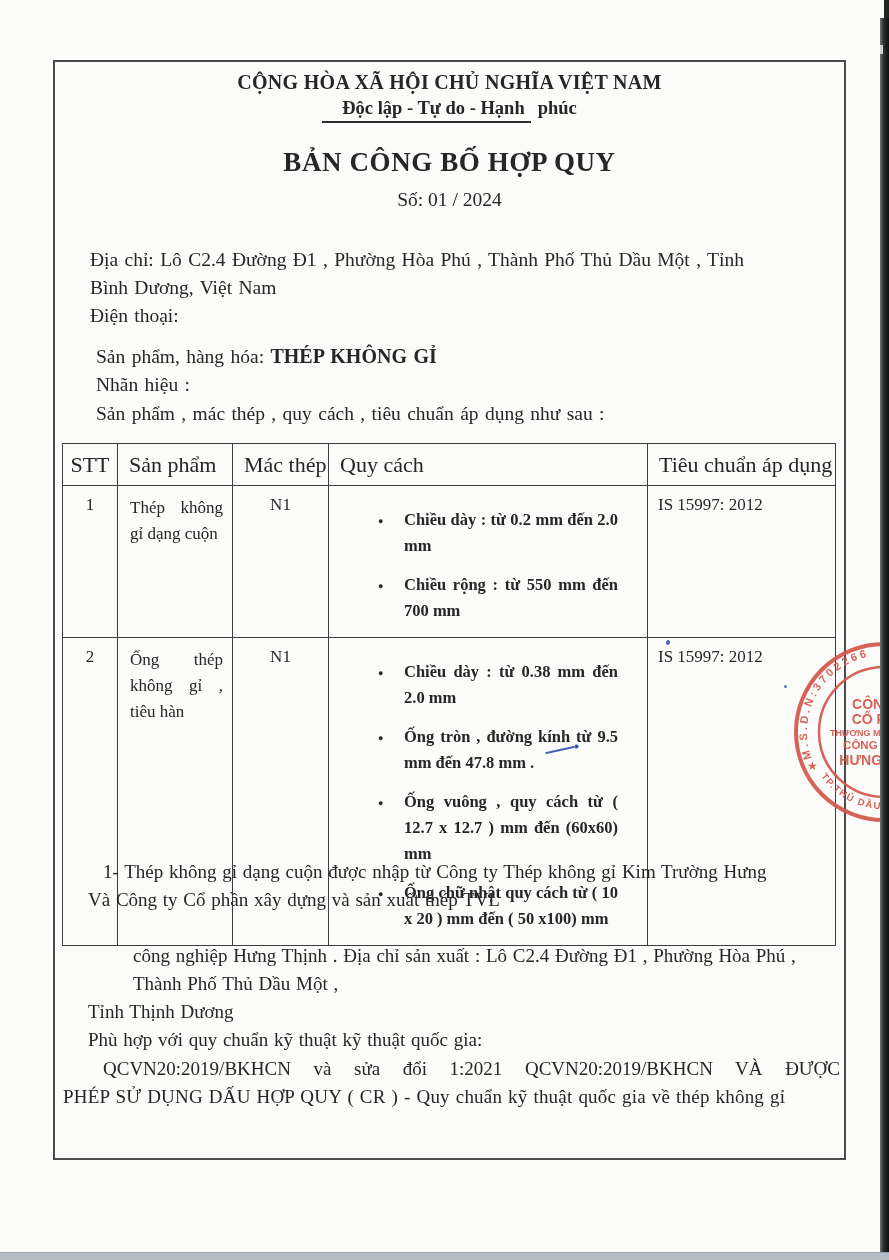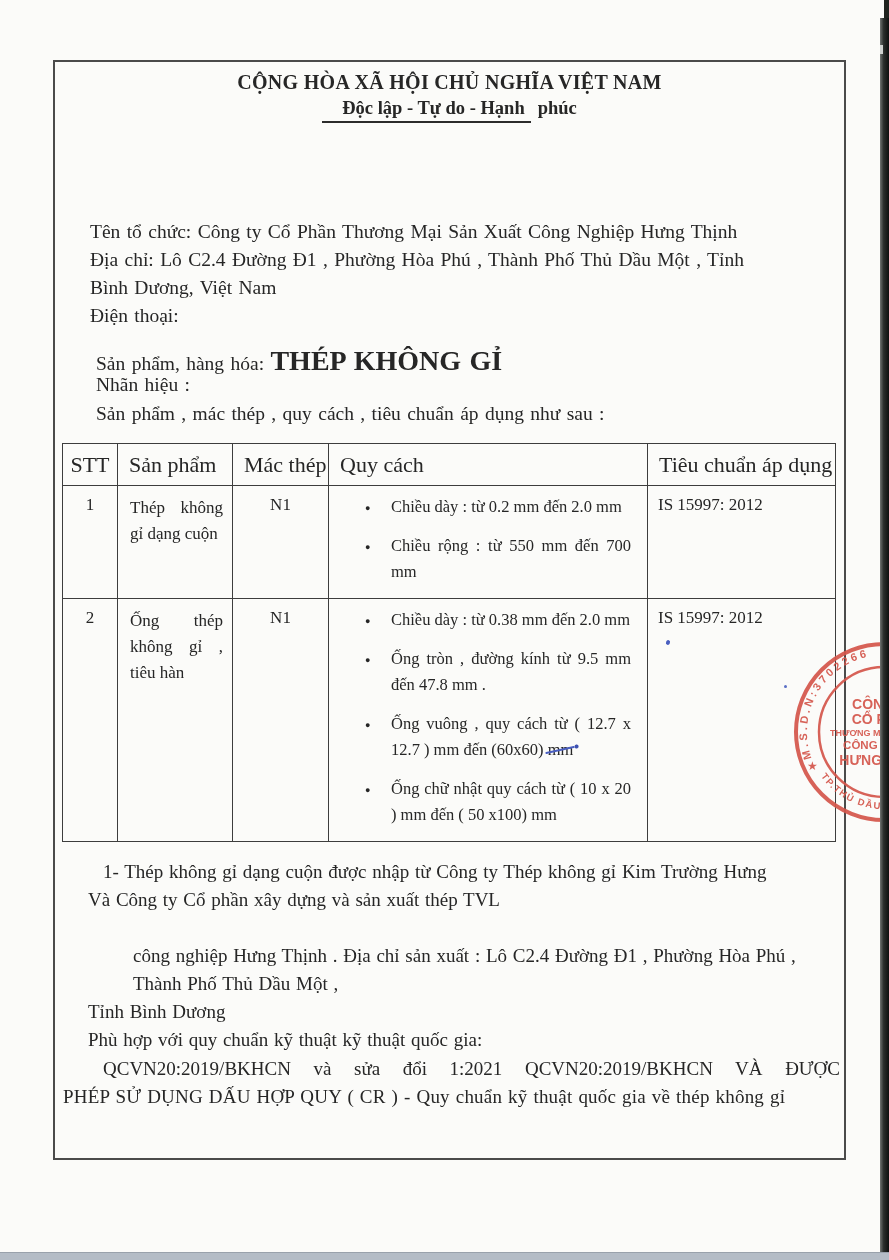--- a/index.html
+++ b/index.html
@@ -13,38 +13,38 @@
   .motto .u{display:inline-block;border-bottom:2.5px solid #2c2c2c;padding:0 6px 2px 20px;}
   .motto .tail{padding-left:7px;}
   .doc-title{top:147px;font-weight:bold;font-size:27px;letter-spacing:.6px;}
   .doc-num{top:189px;font-size:19.5px;}
   .line{position:absolute;font-size:19.5px;white-space:nowrap;word-spacing:1.5px;}
   .l-org{left:90px;top:221px;}
   .l-addr{left:90px;top:249px;text-align:right;}
   .l-addr2{left:90px;top:277px;}
   .l-phone{left:90px;top:305px;}
   .l-prod{left:96px;top:345px;}
-  .l-prod .pv{font-weight:bold;font-size:28px;}
+  .l-prod .pv{font-weight:bold;font-size:20px;}
   .l-brand{left:96px;top:374px;}
   .l-intro{left:96px;top:403px;}
   table.spec{position:absolute;left:62px;top:443px;width:773px;border-collapse:collapse;
              table-layout:fixed;font-size:17px;color:#262626;}
   table.spec th,table.spec td{border:1.5px solid #3d3d3d;}
   table.spec thead th{height:41px;font-weight:normal;text-align:left;vertical-align:middle;
                       padding:0 0 0 11px;font-size:22px;}
   table.spec thead th.c-stt{text-align:center;padding:0;}
   table.spec tbody td{vertical-align:top;}
   td.stt{text-align:center;padding-top:9px;}
   td.name{padding:9px 9px 0 12px;text-align:justify;line-height:26px;}
   td.mac{text-align:center;padding-top:9px;}
   td.quy{padding:8px 6px 0 0;}
   td.std{padding:9px 6px 0 10px;}
   tr.r1 td{height:88px;}
   tr.r2 td{height:228px;}
-  ul.specs{margin:0;padding:0;list-style:none;}
+  ul.specs{margin:13px;padding:0;list-style:none;font-weight:bold;}
   ul.specs li{position:relative;margin:0 10px 13px 62px;text-align:justify;
               line-height:26px;font-size:16.5px;}
   ul.specs li::before{content:"\25CF";position:absolute;left:-26px;top:1px;font-size:9px;}
   .note{position:absolute;font-size:19px;white-space:nowrap;word-spacing:1px;}
   .n1{left:103px;top:861px;}
   .n2{left:88px;top:889px;}
   .n3{left:100px;top:917px;}
   .n4{left:133px;top:945px;}
   .n5{left:133px;top:973px;}
   .n6{left:88px;top:1001px;}
@@ -72,23 +72,24 @@
 <div class="page">
 
   <div class="frame"></div>
 
   <div class="abs centered motto">
     <span class="u">Độc lập - Tự do - Hạnh</span><span class="tail">phúc</span>
   </div>
 
   <div class="abs centered nat">CỘNG HÒA XÃ HỘI CHỦ NGHĨA VIỆT NAM</div>
 
+  <div class="abs centered doc-title">BẢN CÔNG BỐ HỢP QUY</div>
 
+  <div class="abs centered doc-num">Số: 01 / 2024</div>
 
-  <div class="line l-org">Tên tổ chức: Công ty Cổ Phần Thương Mại Sản Xuất Công Nghiệp Hưng Thịnh</div>
   <div class="line l-addr">Địa chỉ: Lô C2.4 Đường Đ1 , Phường Hòa Phú , Thành Phố Thủ Dầu Một , Tỉnh</div>
   <div class="line l-addr2">Bình Dương, Việt Nam</div>
   <div class="line l-phone">Điện thoại:</div>
   <div class="line l-prod">
     <span>Sản phẩm, hàng hóa: </span><span class="pv">THÉP KHÔNG GỈ</span>
   </div>
   <div class="line l-brand">Nhãn hiệu :</div>
   <div class="line l-intro">Sản phẩm , mác thép , quy cách , tiêu chuẩn áp dụng như sau :</div>
 
   <table class="spec">
@@ -135,21 +136,21 @@
         </td>
         <td class="std">IS 15997: 2012</td>
       </tr>
     </tbody>
   </table>
 
   <div class="note n1">1- Thép không gỉ dạng cuộn được nhập từ Công ty Thép không gỉ Kim Trường Hưng</div>
   <div class="note n2">Và Công ty Cổ phần xây dựng và sản xuất thép TVL</div>
   <div class="note n4">công nghiệp Hưng Thịnh . Địa chỉ sản xuất : Lô C2.4 Đường Đ1 , Phường Hòa Phú ,</div>
   <div class="note n5">Thành Phố Thủ Dầu Một ,</div>
-  <div class="note n6">Tỉnh Bình Dương</div>
+  <div class="note n6">Tỉnh Thịnh Dương</div>
   <div class="note n7">Phù hợp với quy chuẩn kỹ thuật kỹ thuật quốc gia:</div>
   <div class="note n8">QCVN20:2019/BKHCN và sửa đổi 1:2021 QCVN20:2019/BKHCN VÀ ĐƯỢC</div>
   <div class="note n9">PHÉP SỬ DỤNG DẤU HỢP QUY ( CR ) - Quy chuẩn kỹ thuật quốc gia về thép không gỉ</div>
 
   <div class="ink-dash"></div>
   <div class="ink-dot"></div>
   <div class="ink-dot2"></div>
 
   <svg class="stamp" viewBox="0 0 220 220" width="220" height="220" font-family="Liberation Sans, DejaVu Sans, sans-serif">
     <defs>

